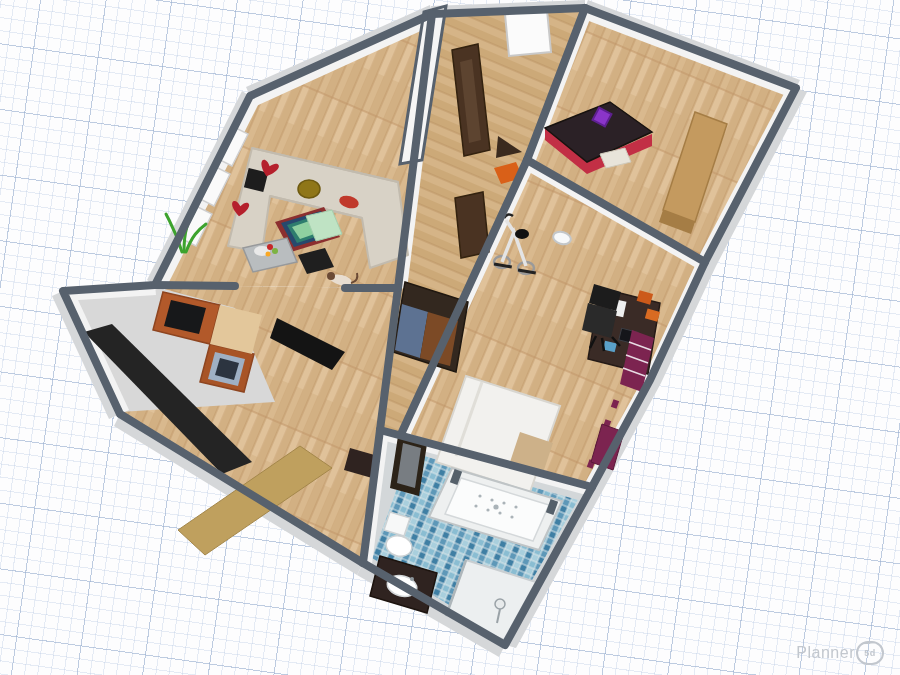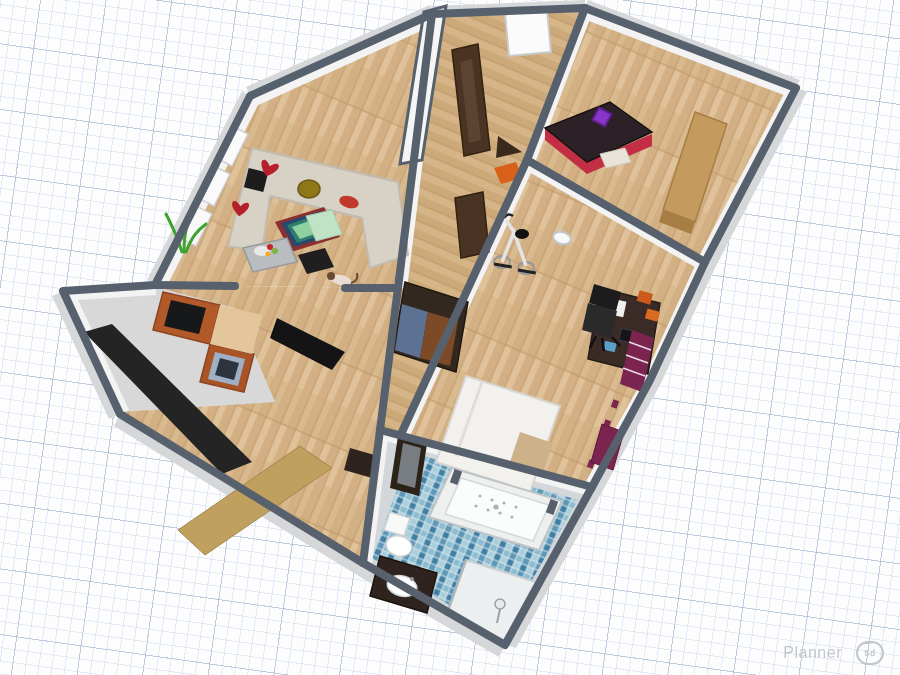--- a/index.html
+++ b/index.html
@@ -8,21 +8,21 @@
   .grid-bg{position:absolute;inset:-80px;             
     background-color:#fdfdfe;
     background-image:
       repeating-linear-gradient(98deg, rgba(150,172,205,.50) 0 1px, transparent 1px 65px),
       repeating-linear-gradient(8deg,  rgba(150,172,205,.50) 0 1px, transparent 1px 65px),
       repeating-linear-gradient(98deg, rgba(176,195,224,.32) 0 1px, transparent 1px 13px),
       repeating-linear-gradient(8deg,  rgba(176,195,224,.32) 0 1px, transparent 1px 13px);
   }
   svg.plan{position:absolute;left:0;top:0;}
   .watermark{position:absolute;right:16px;bottom:10px;display:flex;align-items:center;
-    gap:14px;color:#c2c7ce;font-size:16px;letter-spacing:.5px;user-select:none;}
+    gap:1px;color:#c2c7ce;font-size:16px;letter-spacing:.5px;user-select:none;}
   .watermark .badge{display:flex;align-items:center;justify-content:center;
     width:24px;height:20px;border:2px solid #c2c7ce;border-radius:12px;
     font-size:9px;font-weight:bold;color:#c2c7ce;position:relative;}
   .watermark .roof{position:absolute;top:-1px;left:4px;width:12px;height:5px;
     border-top:2px solid #c2c7ce;border-radius:2px;transform:rotate(-4deg);}
 </style>
 </head>
 <body>
 
 <div class="stage">

